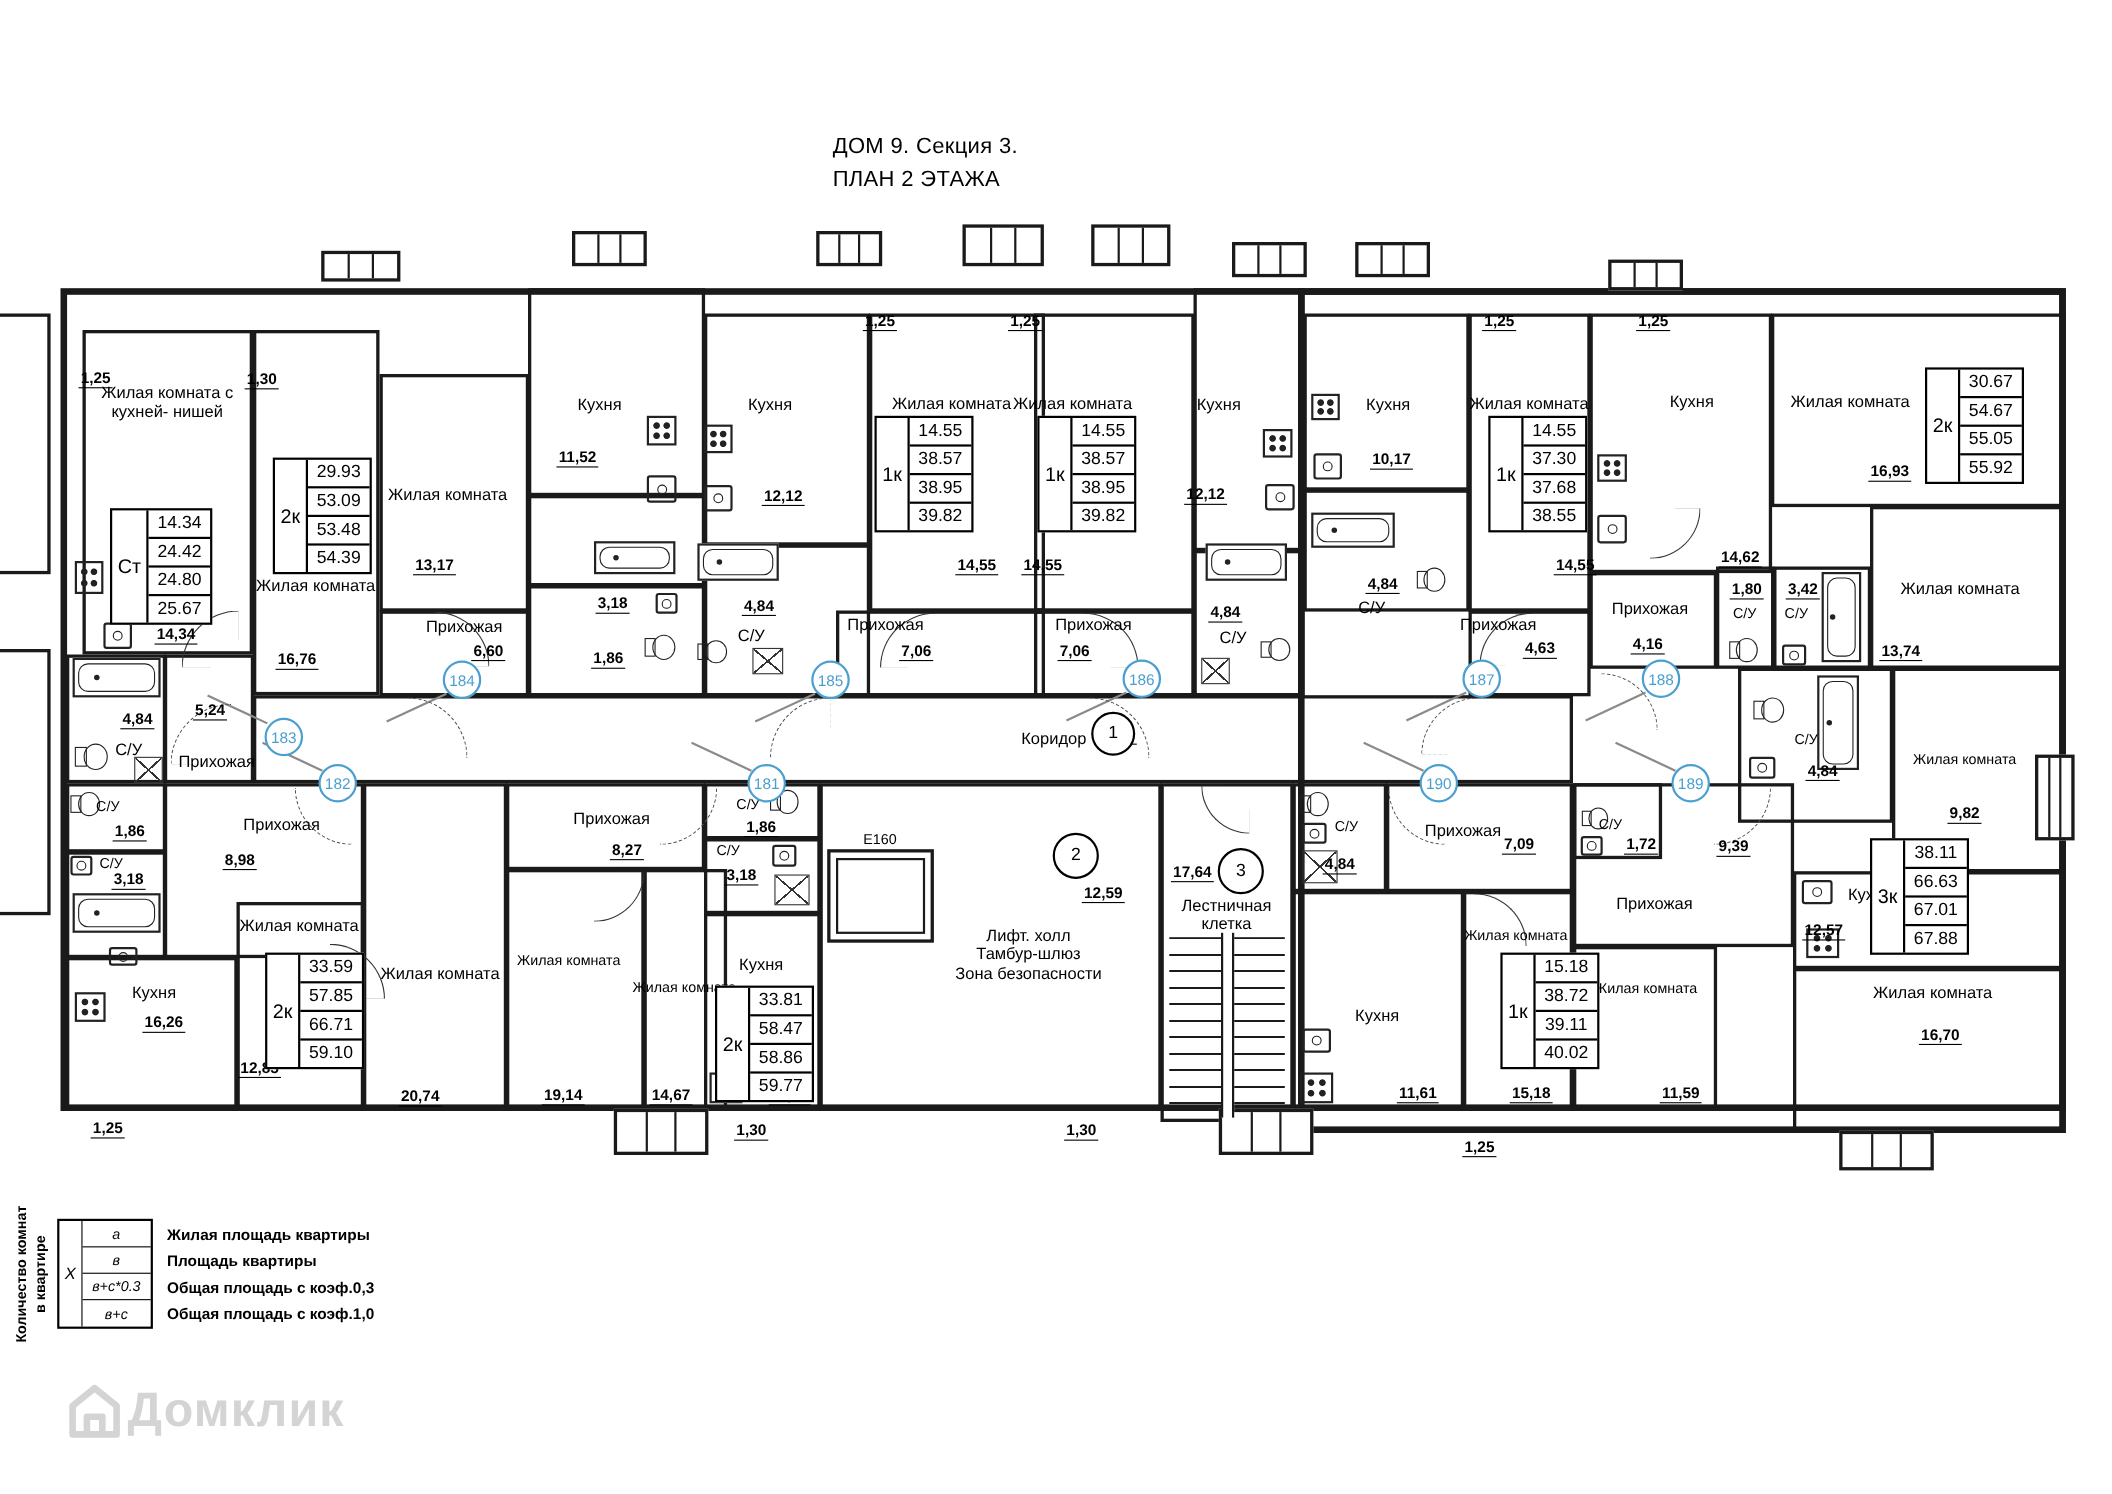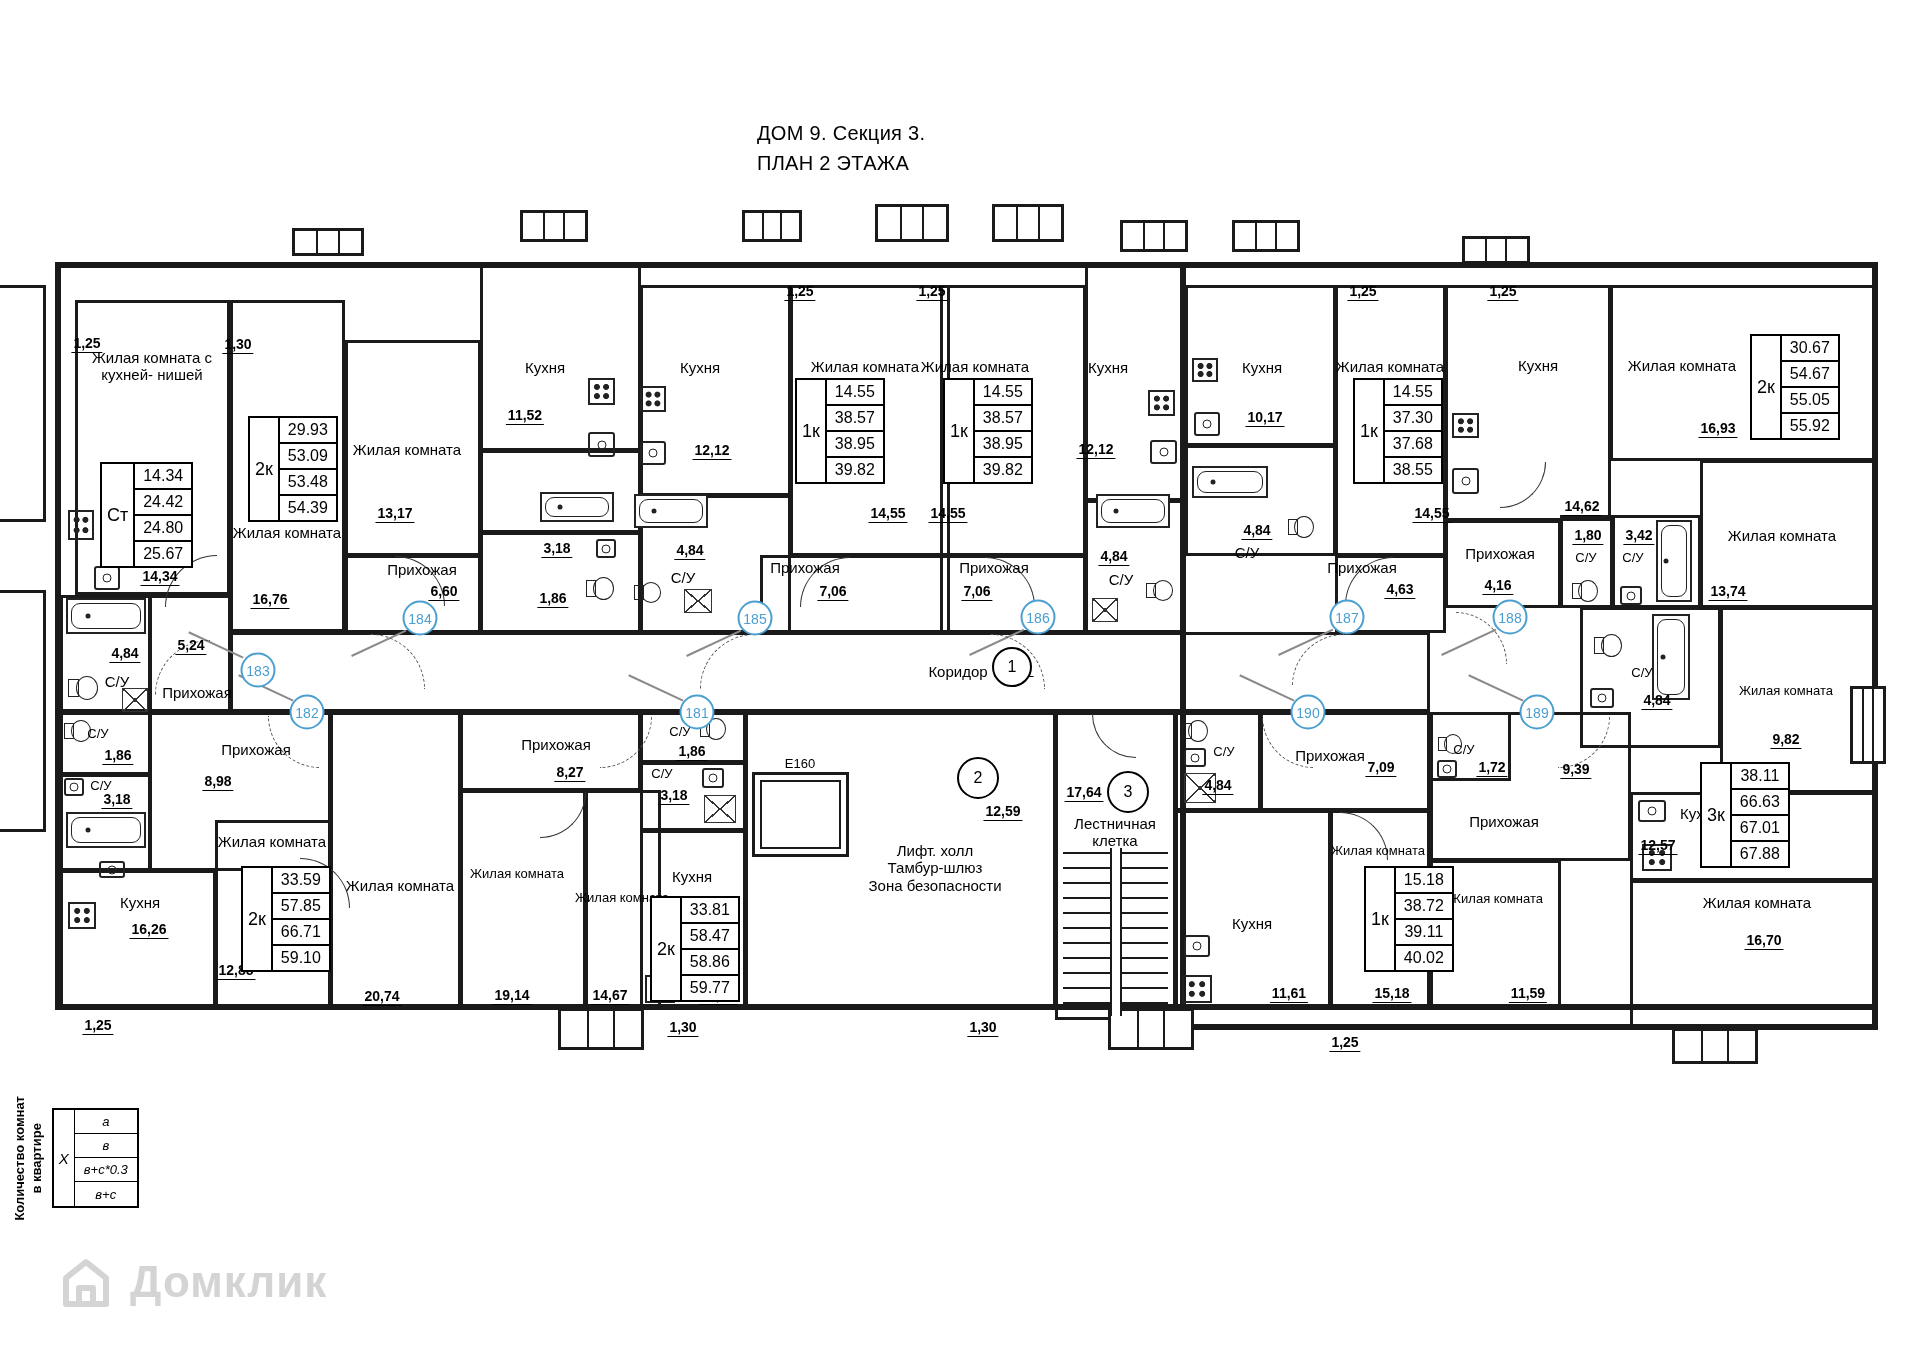--- a/index.html
+++ b/index.html
@@ -36,21 +36,21 @@
   #title{position:absolute;left:757px;top:118px;font-size:20px;line-height:1.5;letter-spacing:.3px;z-index:4}
   #legend{position:absolute;left:12px;top:1096px;display:flex;align-items:center;gap:6px;z-index:4}
   .vert{writing-mode:vertical-rl;transform:rotate(180deg);font-size:13px;font-weight:700;line-height:1.3;white-space:pre-line;text-align:center}
   .lgx{display:flex;align-items:center;border:2px solid #000}
   .lgx .xcell{width:20px;text-align:center;font-style:italic;font-size:15px}
   .keys{display:flex;flex-direction:column;border-left:1.5px solid #000}
   .keys span{min-width:62px;height:24px;display:flex;align-items:center;justify-content:center;font-style:italic;font-size:13px;border-bottom:1.5px solid #000;padding:0 3px}
   .keys span:last-child{border-bottom:0}
   .descs{display:flex;flex-direction:column}
   .descs span{height:24px;display:flex;align-items:center;font-size:14px;font-weight:700;padding-left:7px;white-space:nowrap}
-  #wm{position:absolute;left:56px;top:1252px;display:flex;align-items:center;gap:14px;color:var(--c-watermark,#d4d4d4);z-index:0}
+  #wm{position:absolute;left:56px;top:1252px;display:flex;align-items:center;color:var(--c-watermark,#d4d4d4);z-index:0}
   #wm .wmt{font-size:44px;font-weight:700;letter-spacing:1px}
 </style>
 </head>
 <body>
 
 <div id="plan">
 
   <div id="title">
     <div>ДОМ 9. Секция 3.</div>
     <div>ПЛАН 2 ЭТАЖА</div>
@@ -455,20 +455,26 @@
 в квартире</span>
     <div class="lgx">
       <span class="xcell">X</span>
       <div class="keys">
         <span>a</span>
         <span>в</span>
         <span>в+с*0.3</span>
         <span>в+с</span>
       </div>
     </div>
+    <div class="descs">
+      <span>Жилая площадь квартиры</span>
+      <span>Площадь квартиры</span>
+      <span>Общая площадь с коэф.0,3</span>
+      <span>Общая площадь с коэф.1,0</span>
+    </div>
   </div>
 
   <div id="wm">
     <svg width="60" height="60" viewBox="0 0 60 60">
       <path d="M10 52 V26 L30 10 L50 26 V52 Z M23 52 V36 H37 V52" fill="none" stroke="#d4d4d4" stroke-width="6" stroke-linejoin="round"></path>
     </svg>
     <span class="wmt">Домклик</span>
   </div>
 
 </div>

